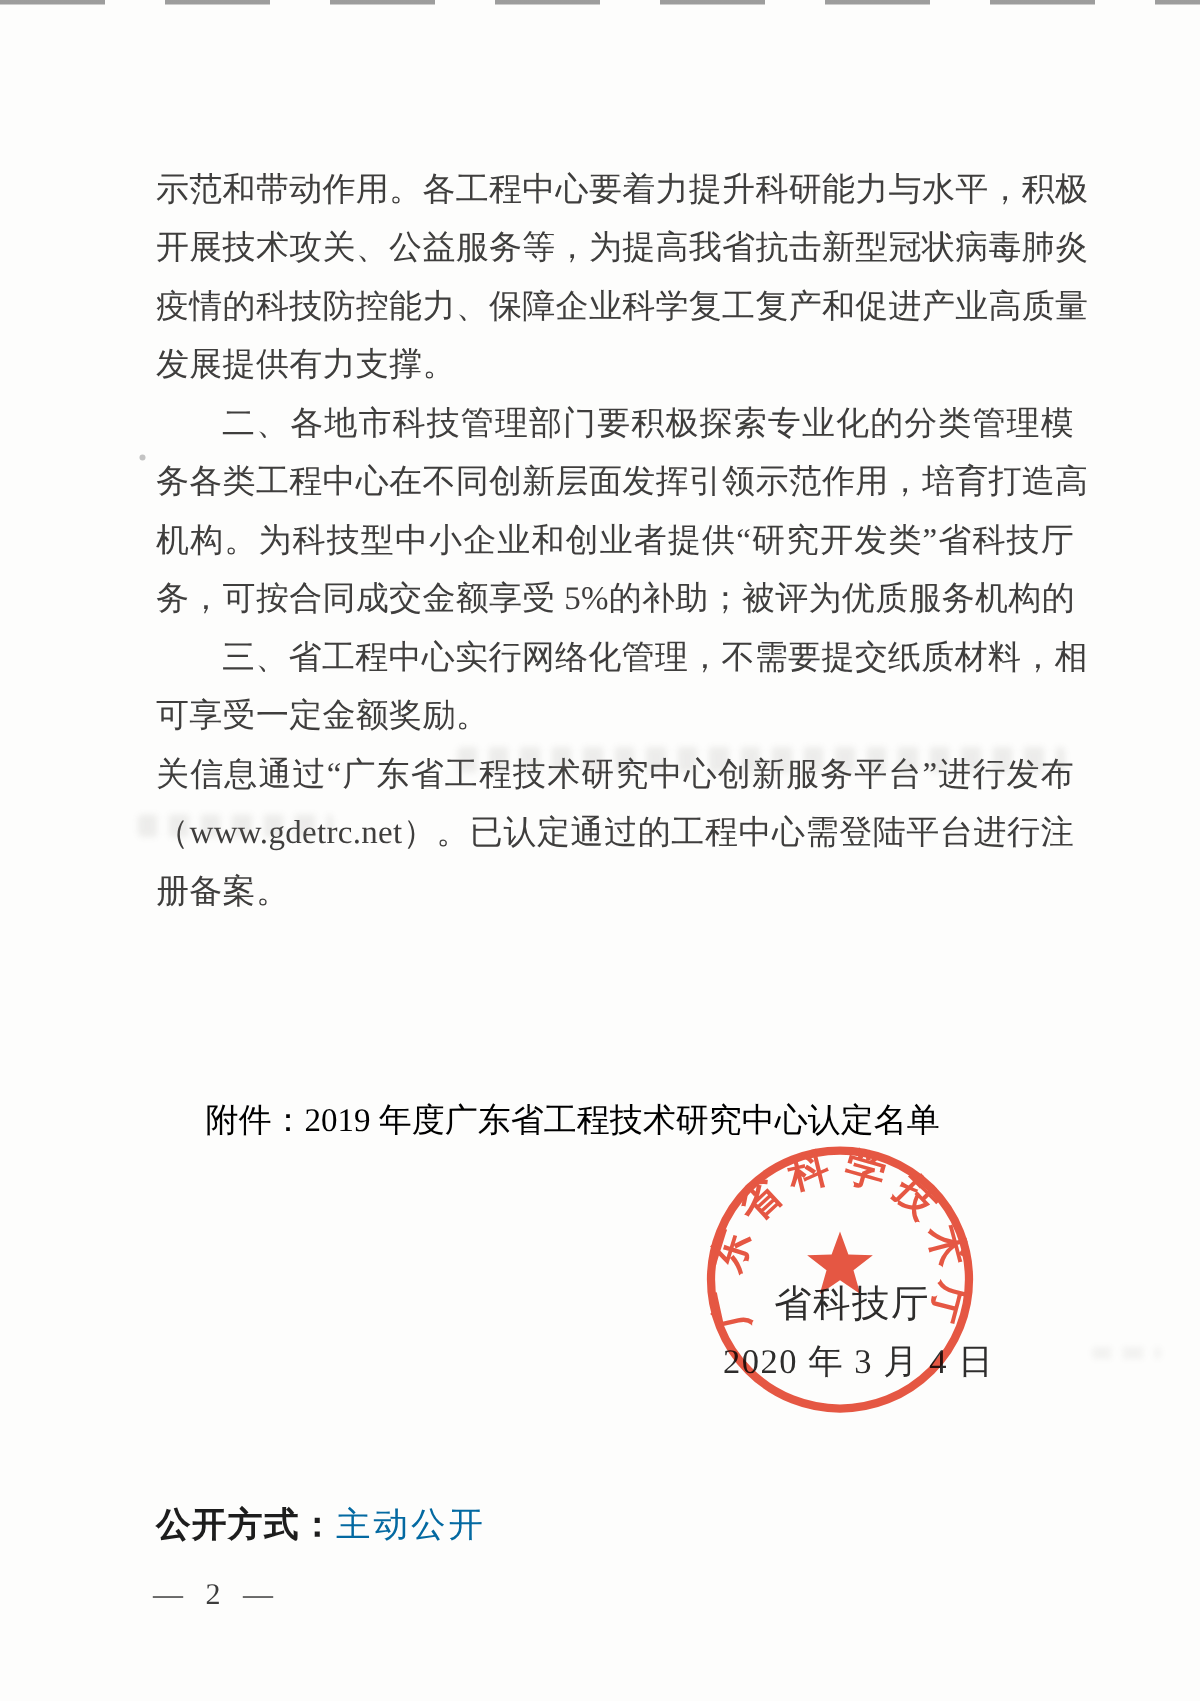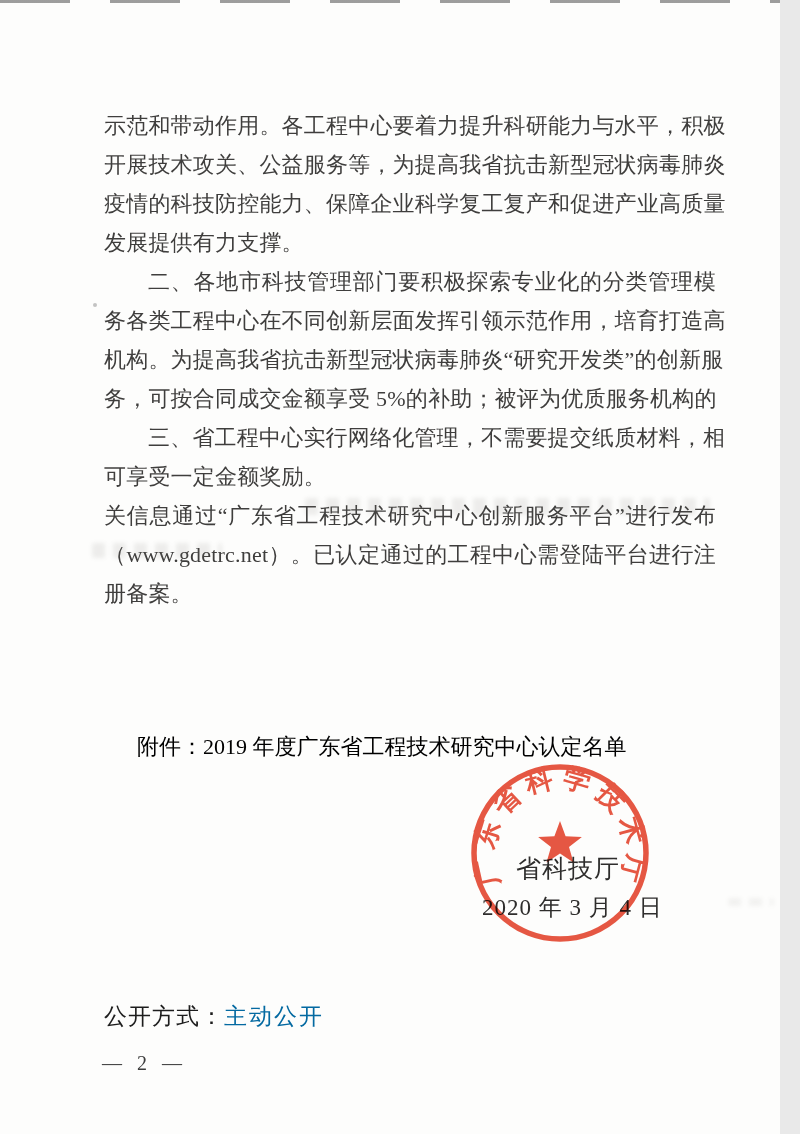--- a/index.html
+++ b/index.html
@@ -1,23 +1,22 @@
 <!DOCTYPE html>
 <html><head>
 <meta charset="utf-8">
 <style>
   html,body{margin:0;padding:0;background:#e9e9e9;}
   .page{
     position:relative;
-    width:732px;height:1134px;
+    width:800px;height:1134px;
     background:#fdfdfc;
     overflow:hidden;
     font-family:"Liberation Serif","DejaVu Serif",serif;
     color:#3b3b3b;
-    padding-left:48px;
   }
   
   .scan-edge{
     position:absolute;top:0;left:0;width:800px;height:3px;
     background:repeating-linear-gradient(90deg,
       rgba(40,40,40,.75) 0 70px, rgba(40,40,40,0) 70px 110px);
     opacity:.6;
   }
   .body-text{
     position:absolute;left:104px;top:106px;width:612px;
@@ -55,21 +54,21 @@
   .seal text{
     font-family:"Liberation Serif","DejaVu Serif",serif;
     font-weight:bold;
   }
   .footer-disclosure{
     position:absolute;left:104px;top:1000px;
     font-size:23px;height:32px;line-height:32px;color:#262626;
   }
   .footer-disclosure .label{
     font-family:"Liberation Sans","DejaVu Sans",sans-serif;
-    font-weight:400;letter-spacing:1px;color:#1d1d1d;
+    font-weight:700;letter-spacing:1px;color:#1d1d1d;
   }
   .footer-disclosure .value{letter-spacing:2px;color:#0369a1;}
   .page-number{
     position:absolute;left:102px;top:1052px;
     font-size:20px;letter-spacing:5px;color:#3c3c3c;
   }
   
   .bleed{
     position:absolute;
     background:repeating-linear-gradient(90deg,
@@ -94,21 +93,21 @@
   <div class="scan-edge"></div>
   <div class="speck"></div>
 
   <div class="body-text">
     <div class="line">示范和带动作用。各工程中心要着力提升科研能力与水平，积极</div>
     <div class="line">开展技术攻关、公益服务等，为提高我省抗击新型冠状病毒肺炎</div>
     <div class="line">疫情的科技防控能力、保障企业科学复工复产和促进产业高质量</div>
     <div class="line end">发展提供有力支撑。</div>
     <div class="line indent">二、各地市科技管理部门要积极探索专业化的分类管理模</div>
     <div class="line">务各类工程中心在不同创新层面发挥引领示范作用，培育打造高</div>
-    <div class="line">机构。为提高我省抗击新型冠状病毒肺炎“研究开发类”的创新服</div>
+    <div class="line">机构。为科技型中小企业和创业者提供“研究开发类”省科技厅</div>
     <div class="line">务，可按合同成交金额享受 5%的补助；被评为优质服务机构的</div>
     <div class="line indent">三、省工程中心实行网络化管理，不需要提交纸质材料，相</div>
     <div class="line end">可享受一定金额奖励。</div>
     <div class="line">关信息通过“广东省工程技术研究中心创新服务平台”进行发布</div>
     <div class="line">（www.gdetrc.net）。已认定通过的工程中心需登陆平台进行注</div>
     <div class="line end">册备案。</div>
   </div>
 
   <div class="bleed bleed-a"></div>
   <div class="bleed bleed-b"></div>

